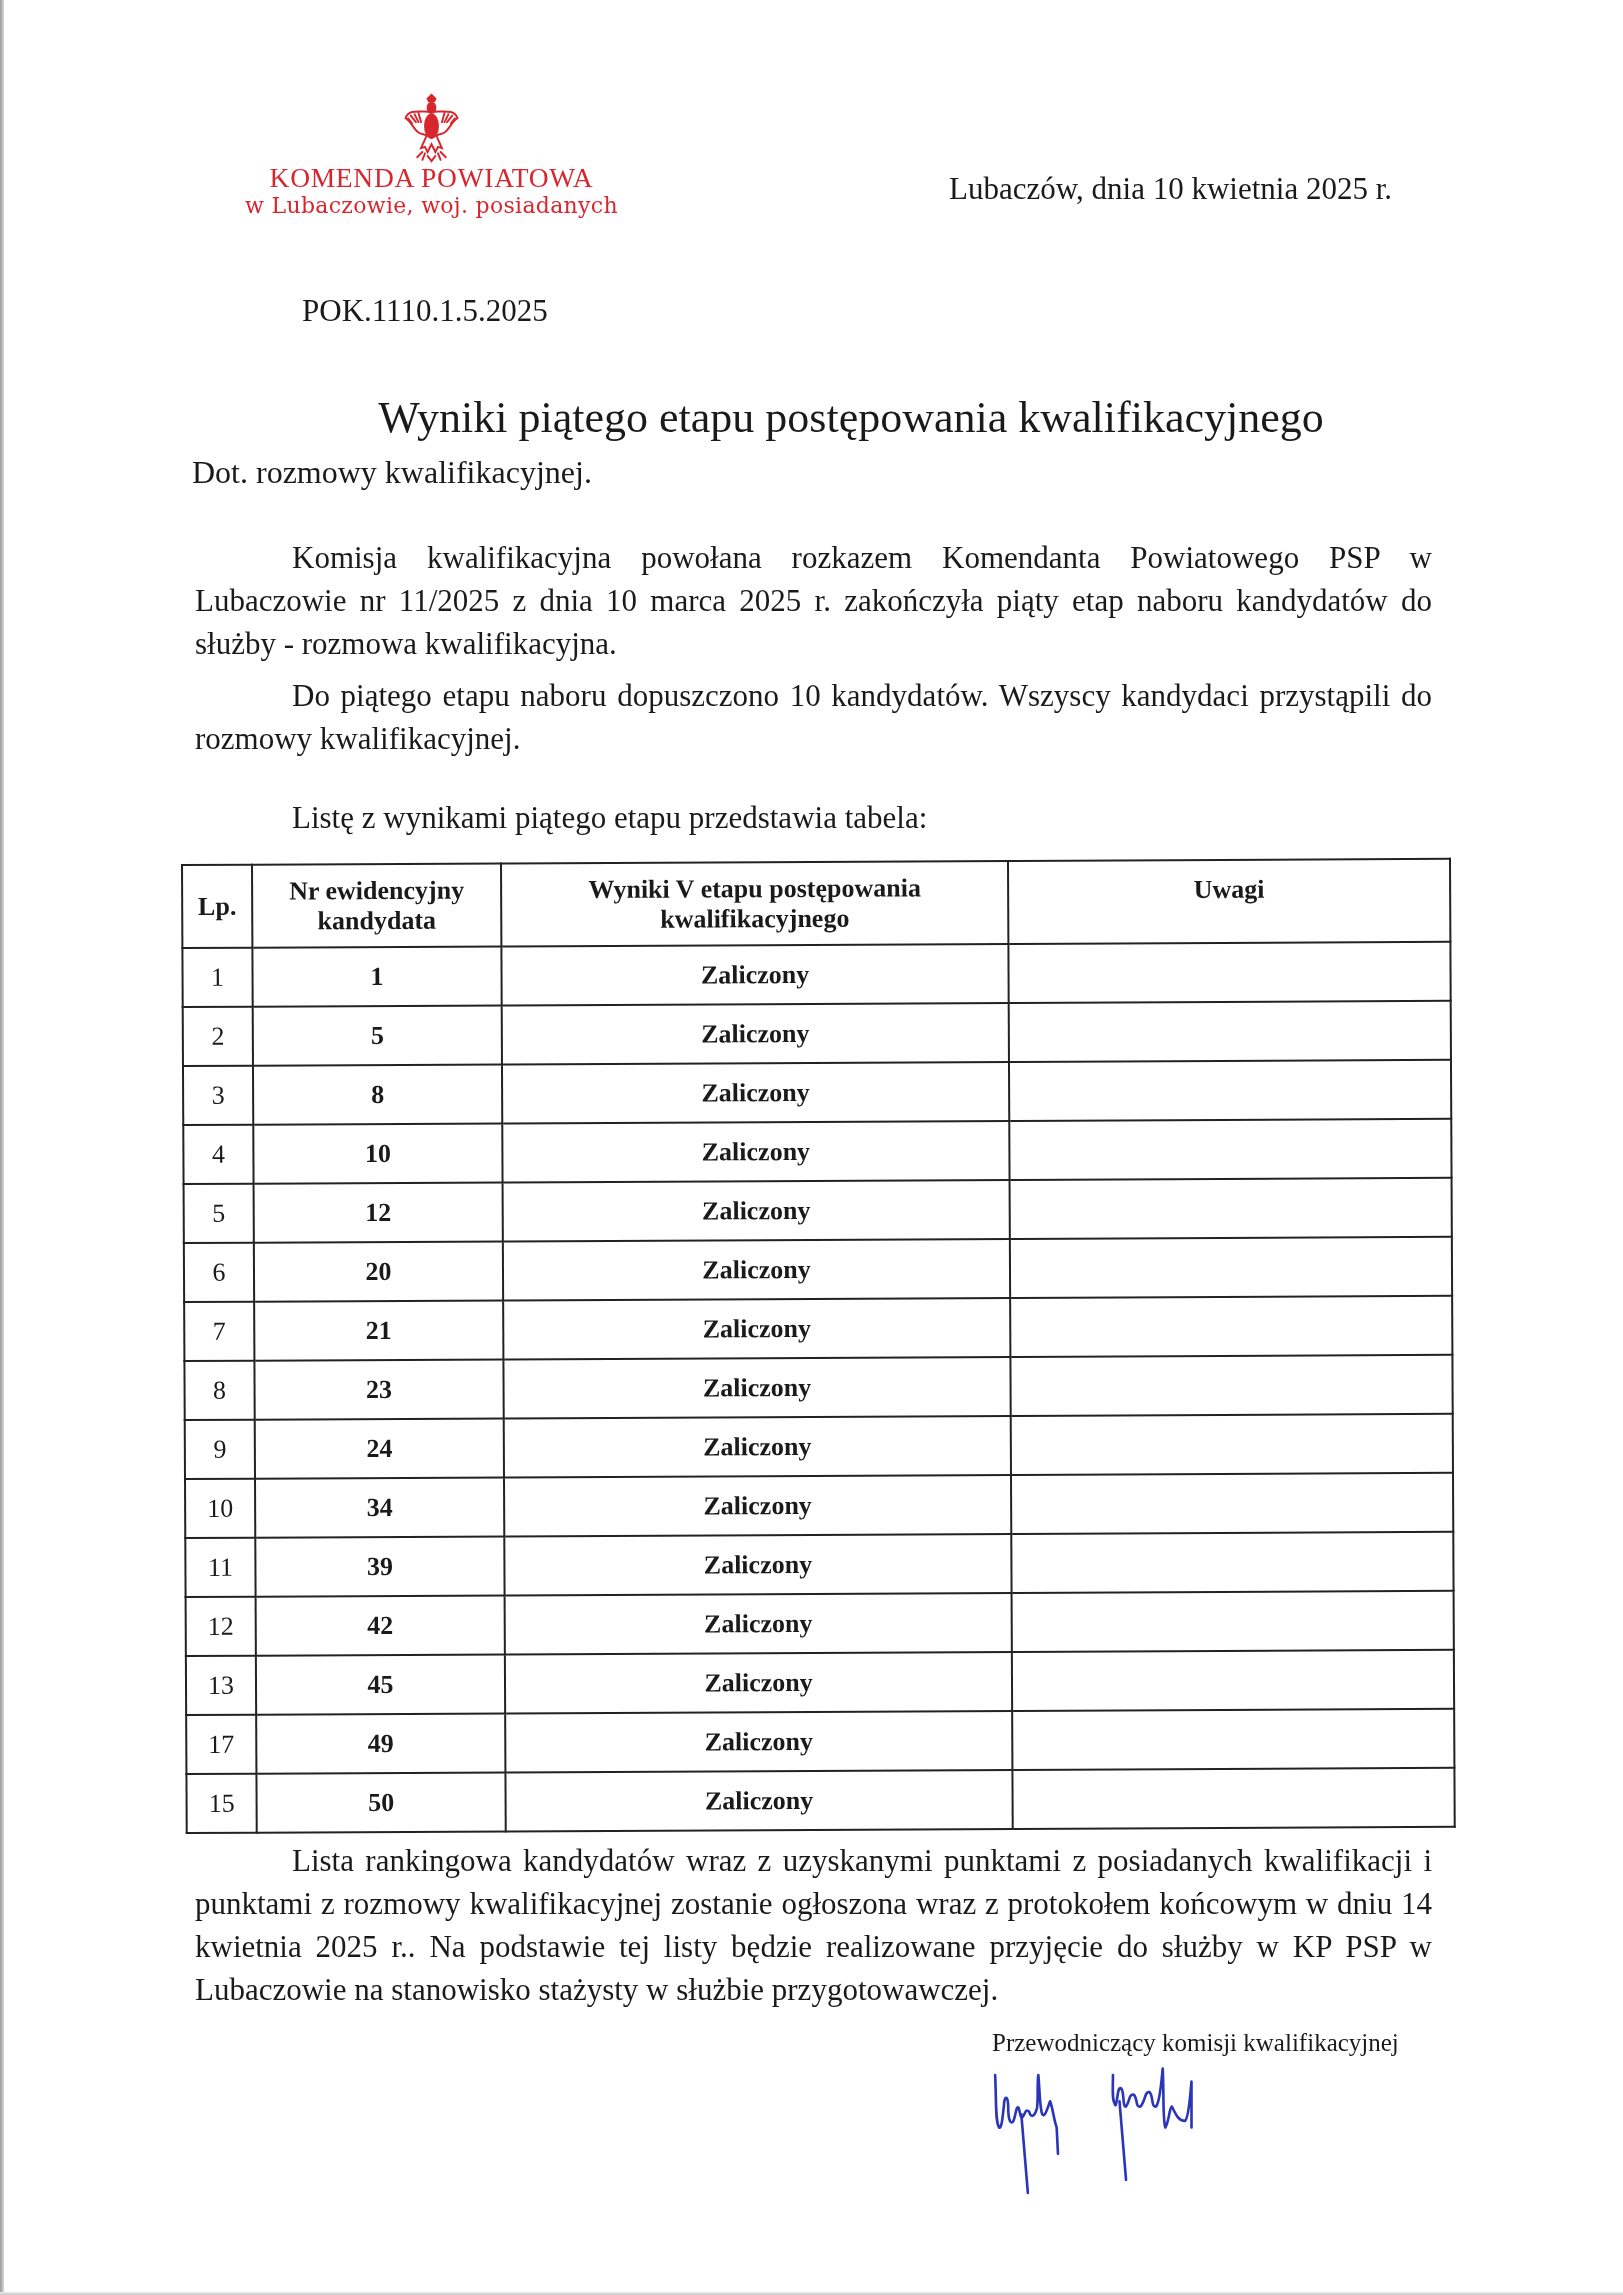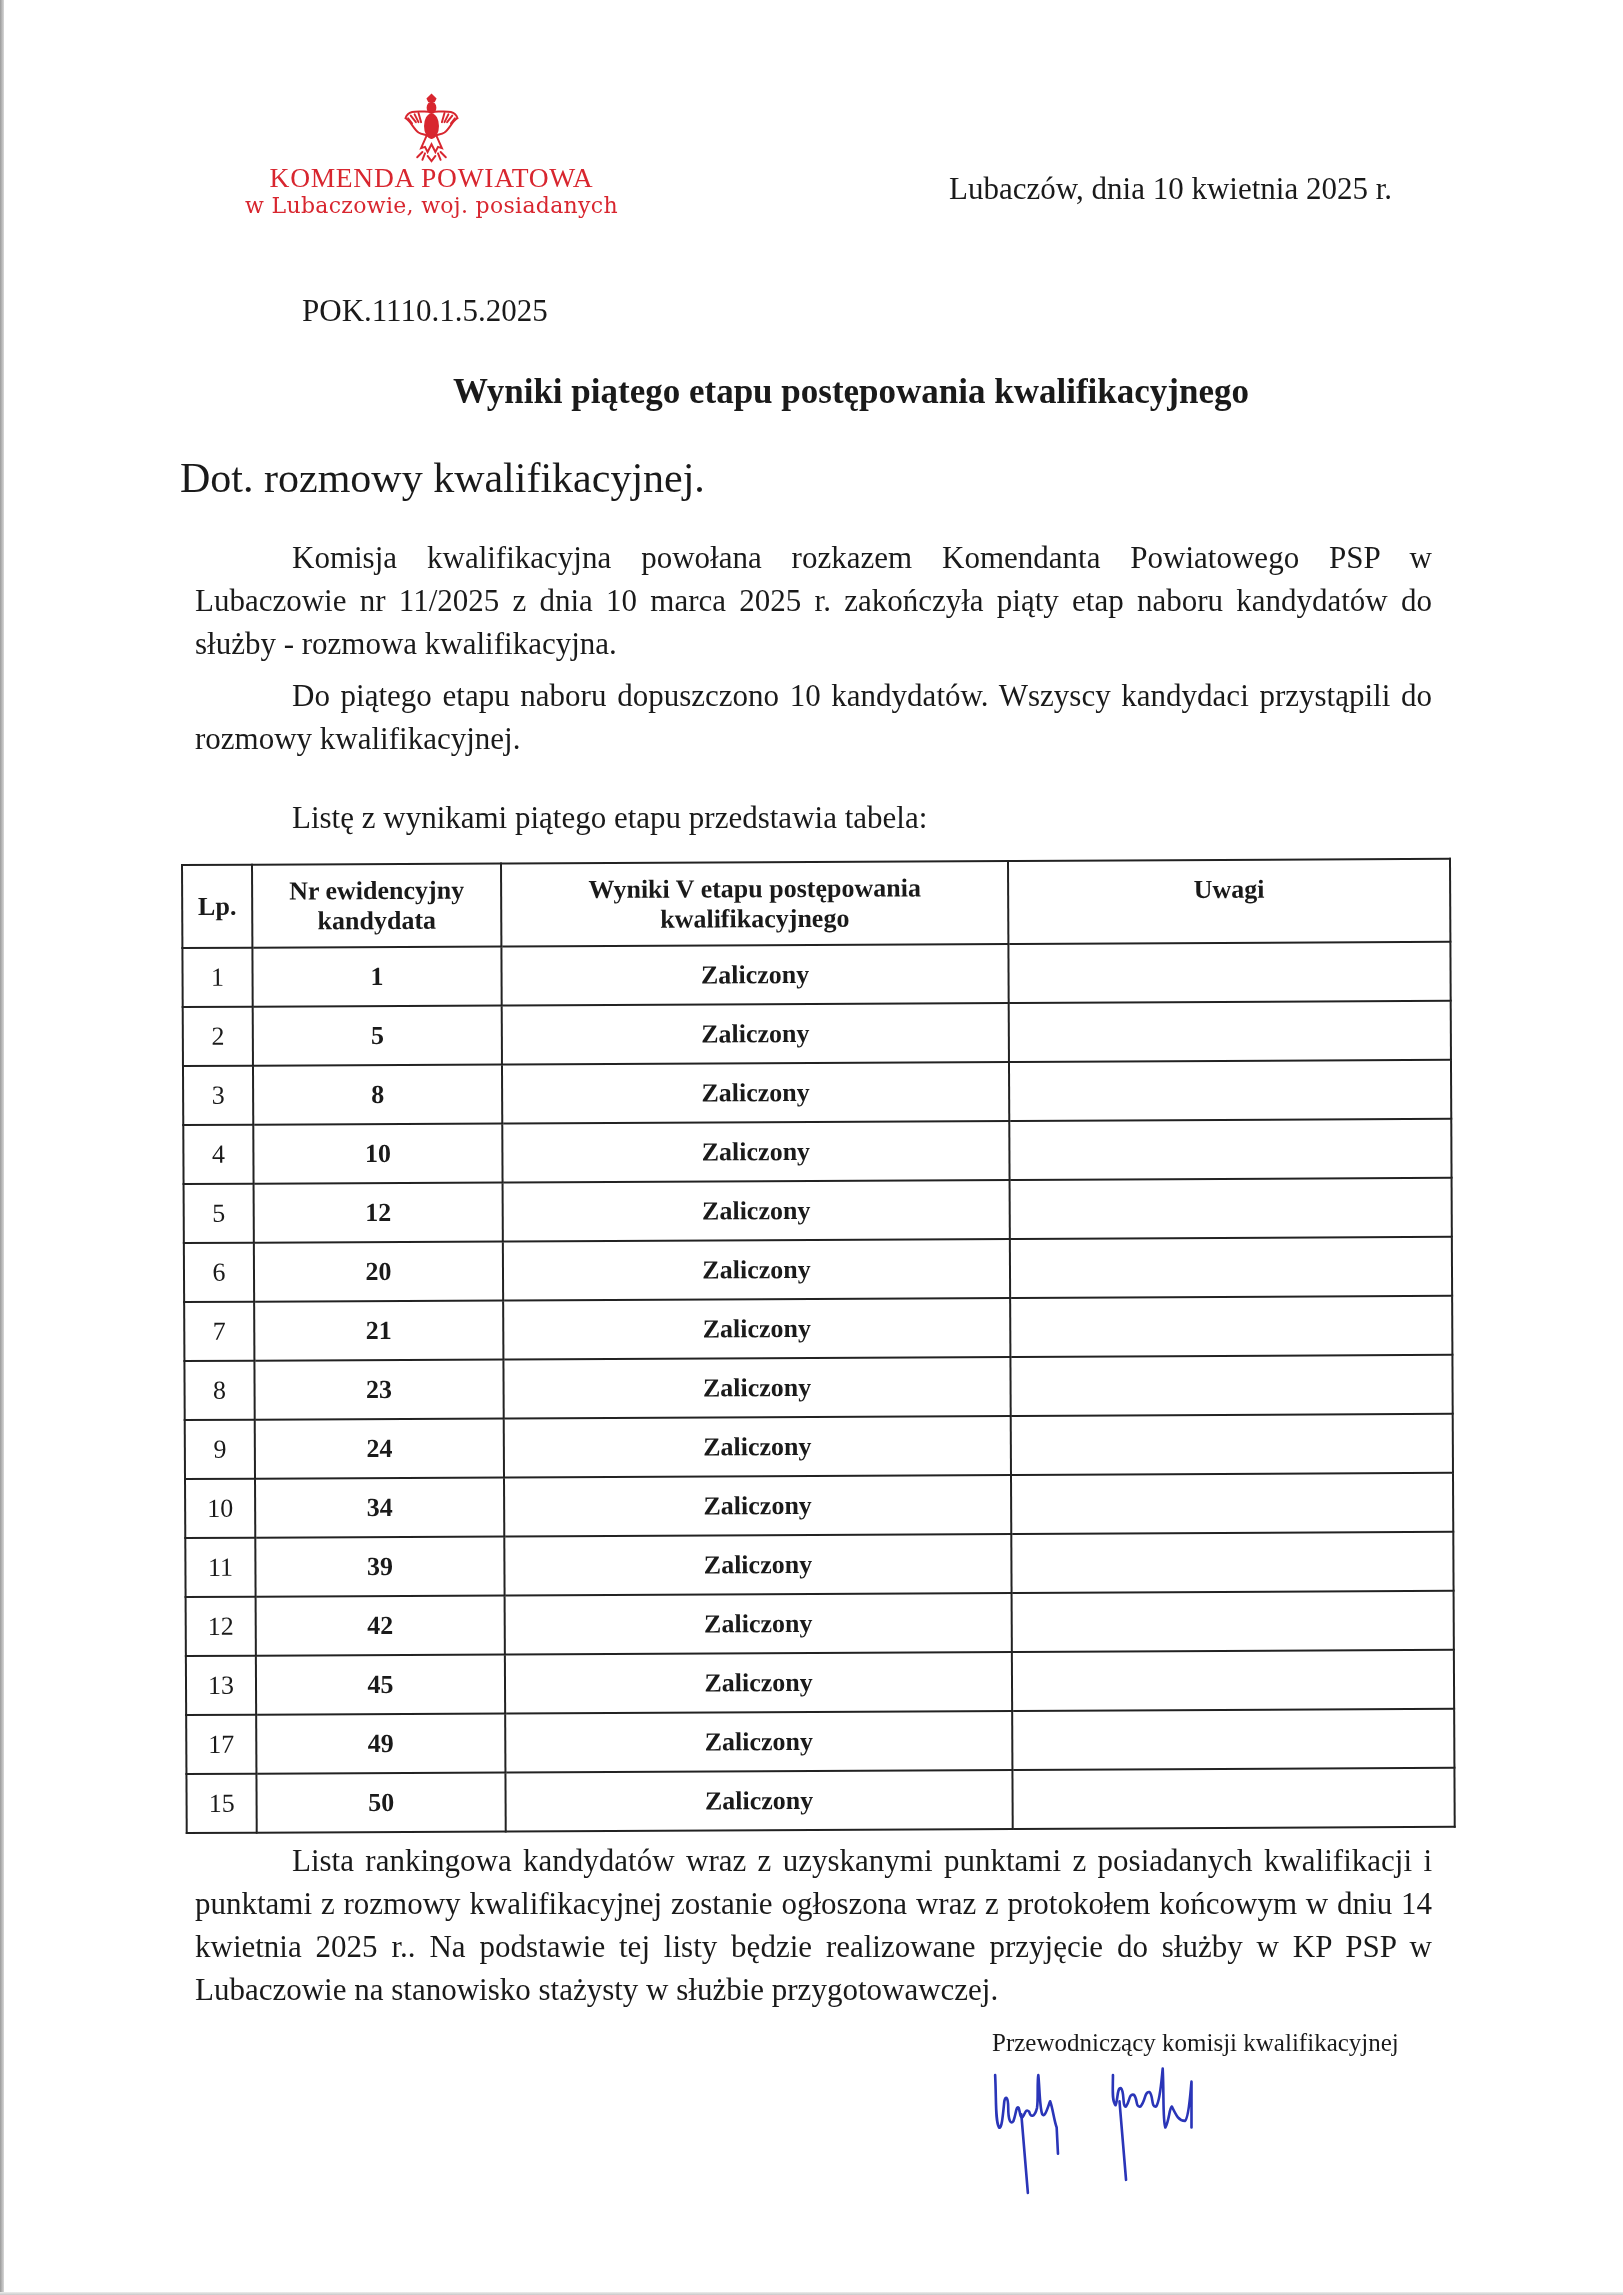--- a/index.html
+++ b/index.html
@@ -12,22 +12,22 @@
 
   
   .stamp { position: absolute; left: 209px; top: 92px; width: 445px; text-align: center; color: #d8262f; }
   .eagle { display: block; margin: 0 auto; width: 65px; height: 72px; }
   .stamp-l1 { font-size: 27.5px; letter-spacing: 0.7px; line-height: 30px; margin-top: -1.3px; }
   .stamp-l2 { font-size: 27.5px; letter-spacing: 0.7px; line-height: 30px; margin-left: -13px; }
   .stamp-l3 { font-size: 22px; line-height: 26px; font-family: "DejaVu Serif", serif; letter-spacing: 0.3px; }
 
   .date { position: absolute; left: 949px; top: 171px; font-size: 31px; }
   .ref { position: absolute; left: 302px; top: 293px; font-size: 31px; }
-  .title { position: absolute; left: 0; width: 1623px; text-align: center; top: 372px; font-size: 35px; font-weight: bold; padding-left: 79px; box-sizing: border-box; }
-  .dot-line { position: absolute; left: 180px; top: 454px; font-size: 42px; }
+  .title { position: absolute; left: 0; width: 1623px; text-align: center; top: 392px; font-size: 44px; font-weight: normal; padding-left: 79px; box-sizing: border-box; }
+  .dot-line { position: absolute; left: 192px; top: 454px; font-size: 32px; }
 
   .para { position: absolute; left: 195px; width: 1237px; font-size: 31px; line-height: 43px; text-align: justify; }
   .p1 { top: 524px; margin-top: 12px; }
   .p2 { top: 674px; }
   .p3 { top: 796px; }
   .p4 { top: 1839px; }
   .indent { display: inline-block; width: 97px; }
 
   
   .table-wrap { position: absolute; left: 181px; top: 864px; width: 1270px; transform: rotate(-0.28deg); transform-origin: 0 0; }

